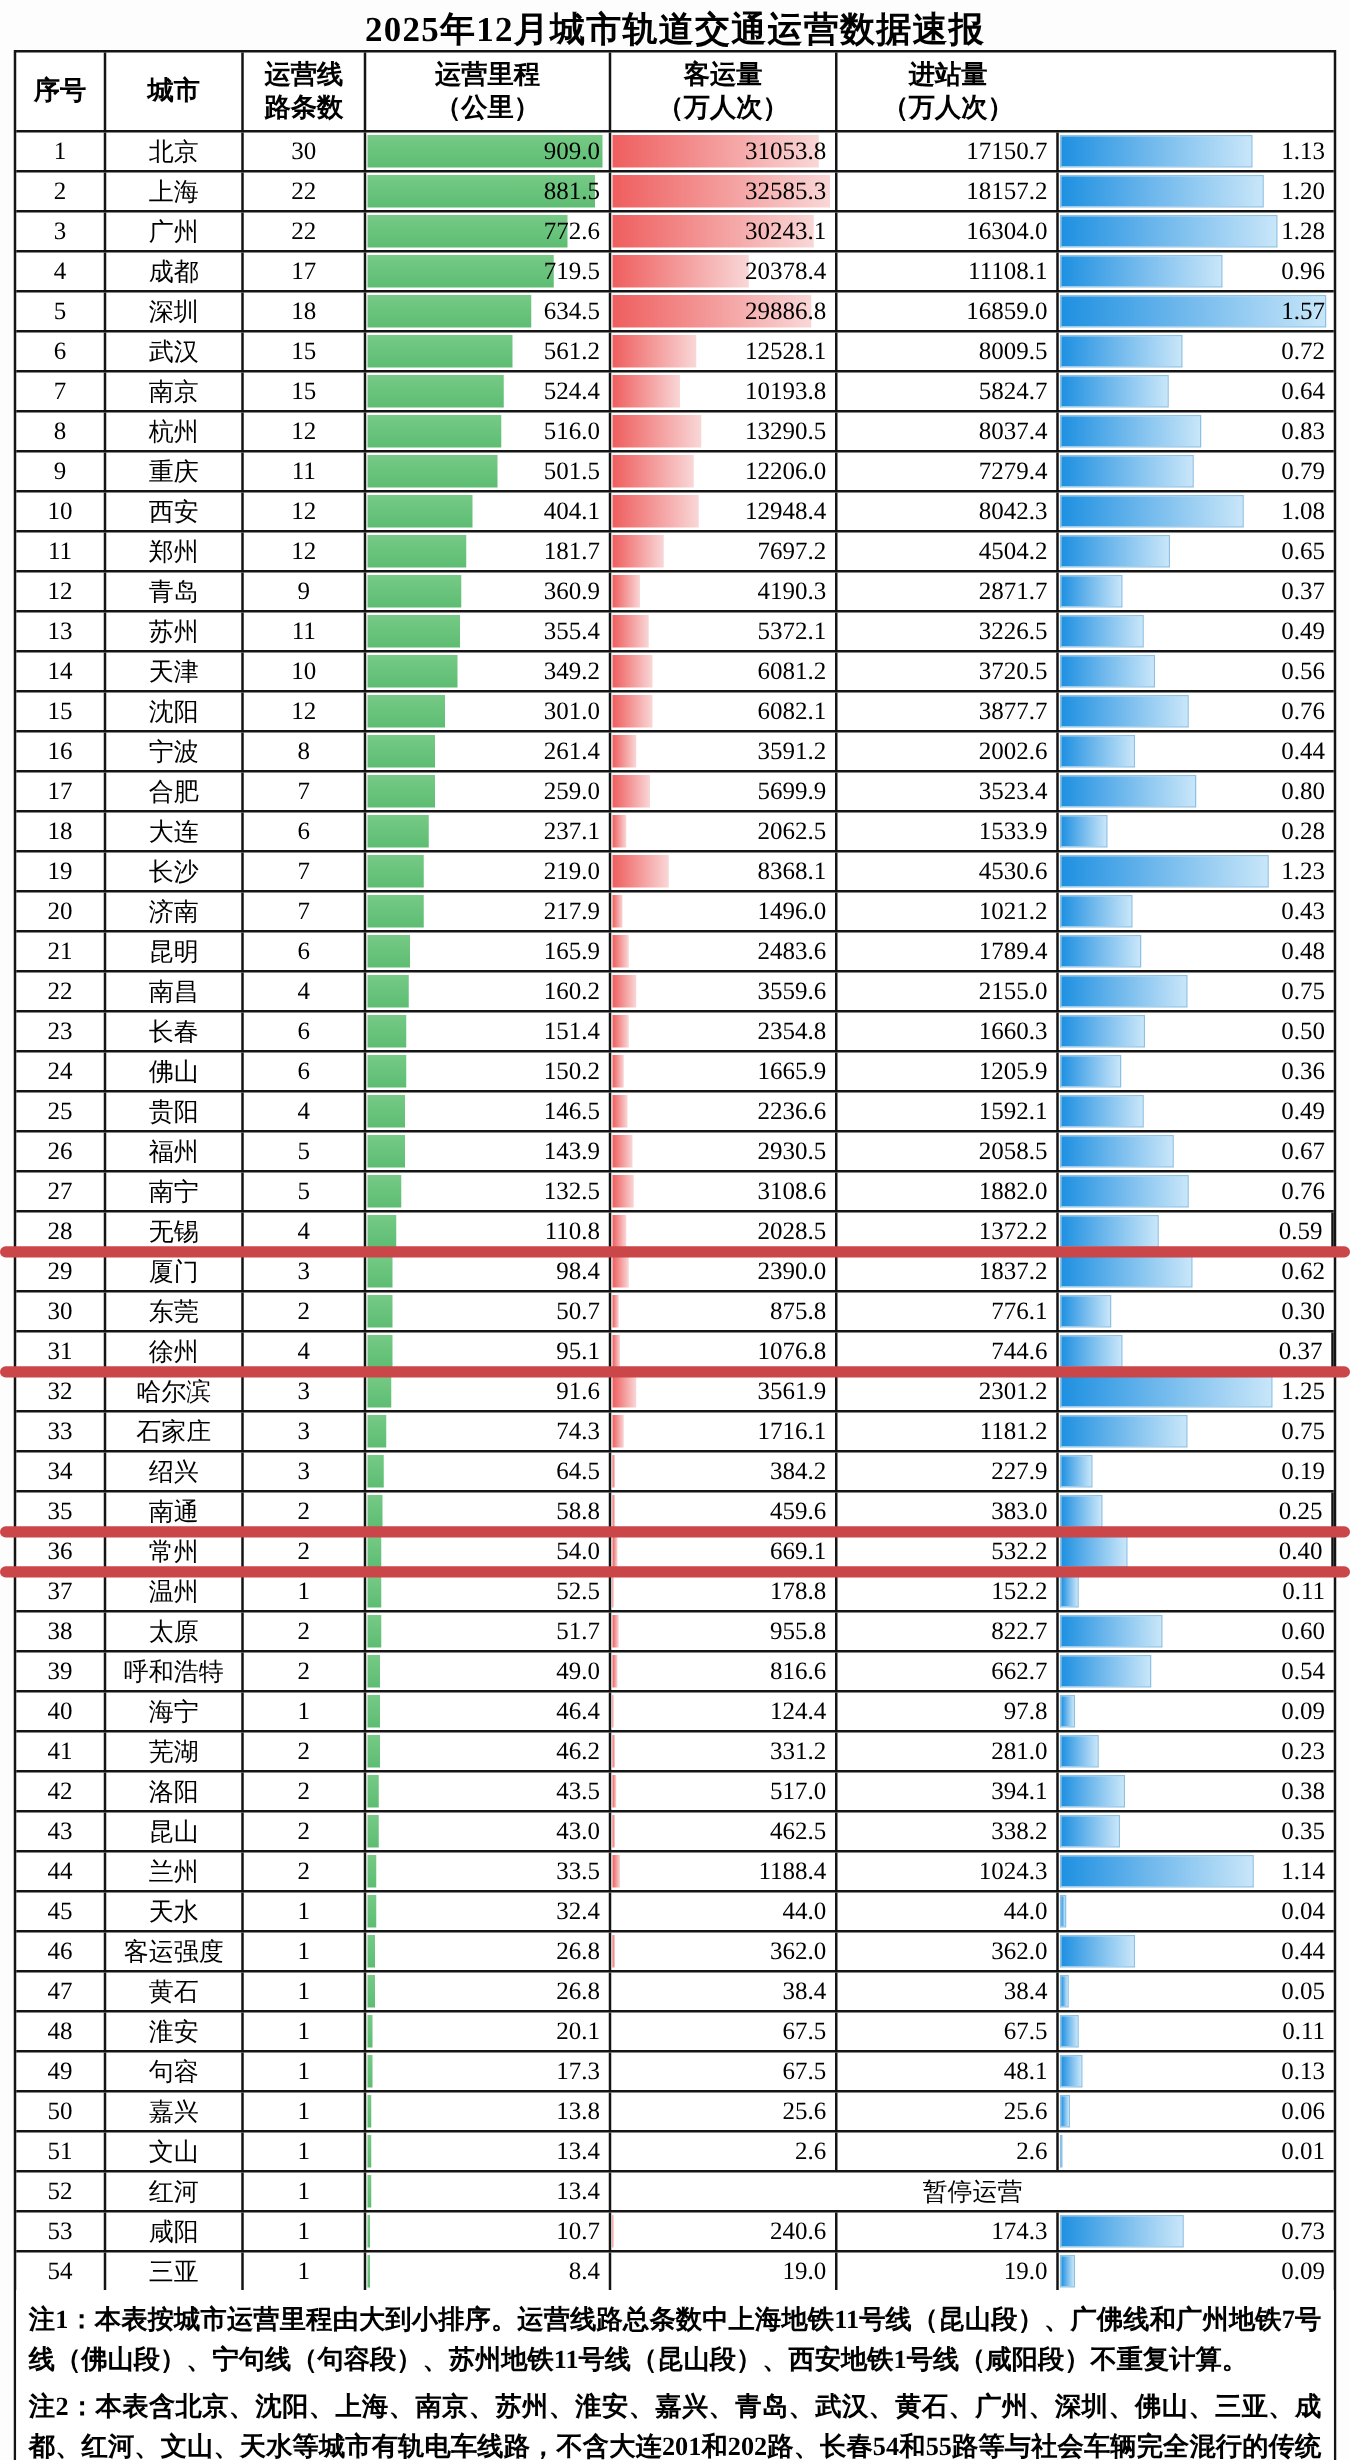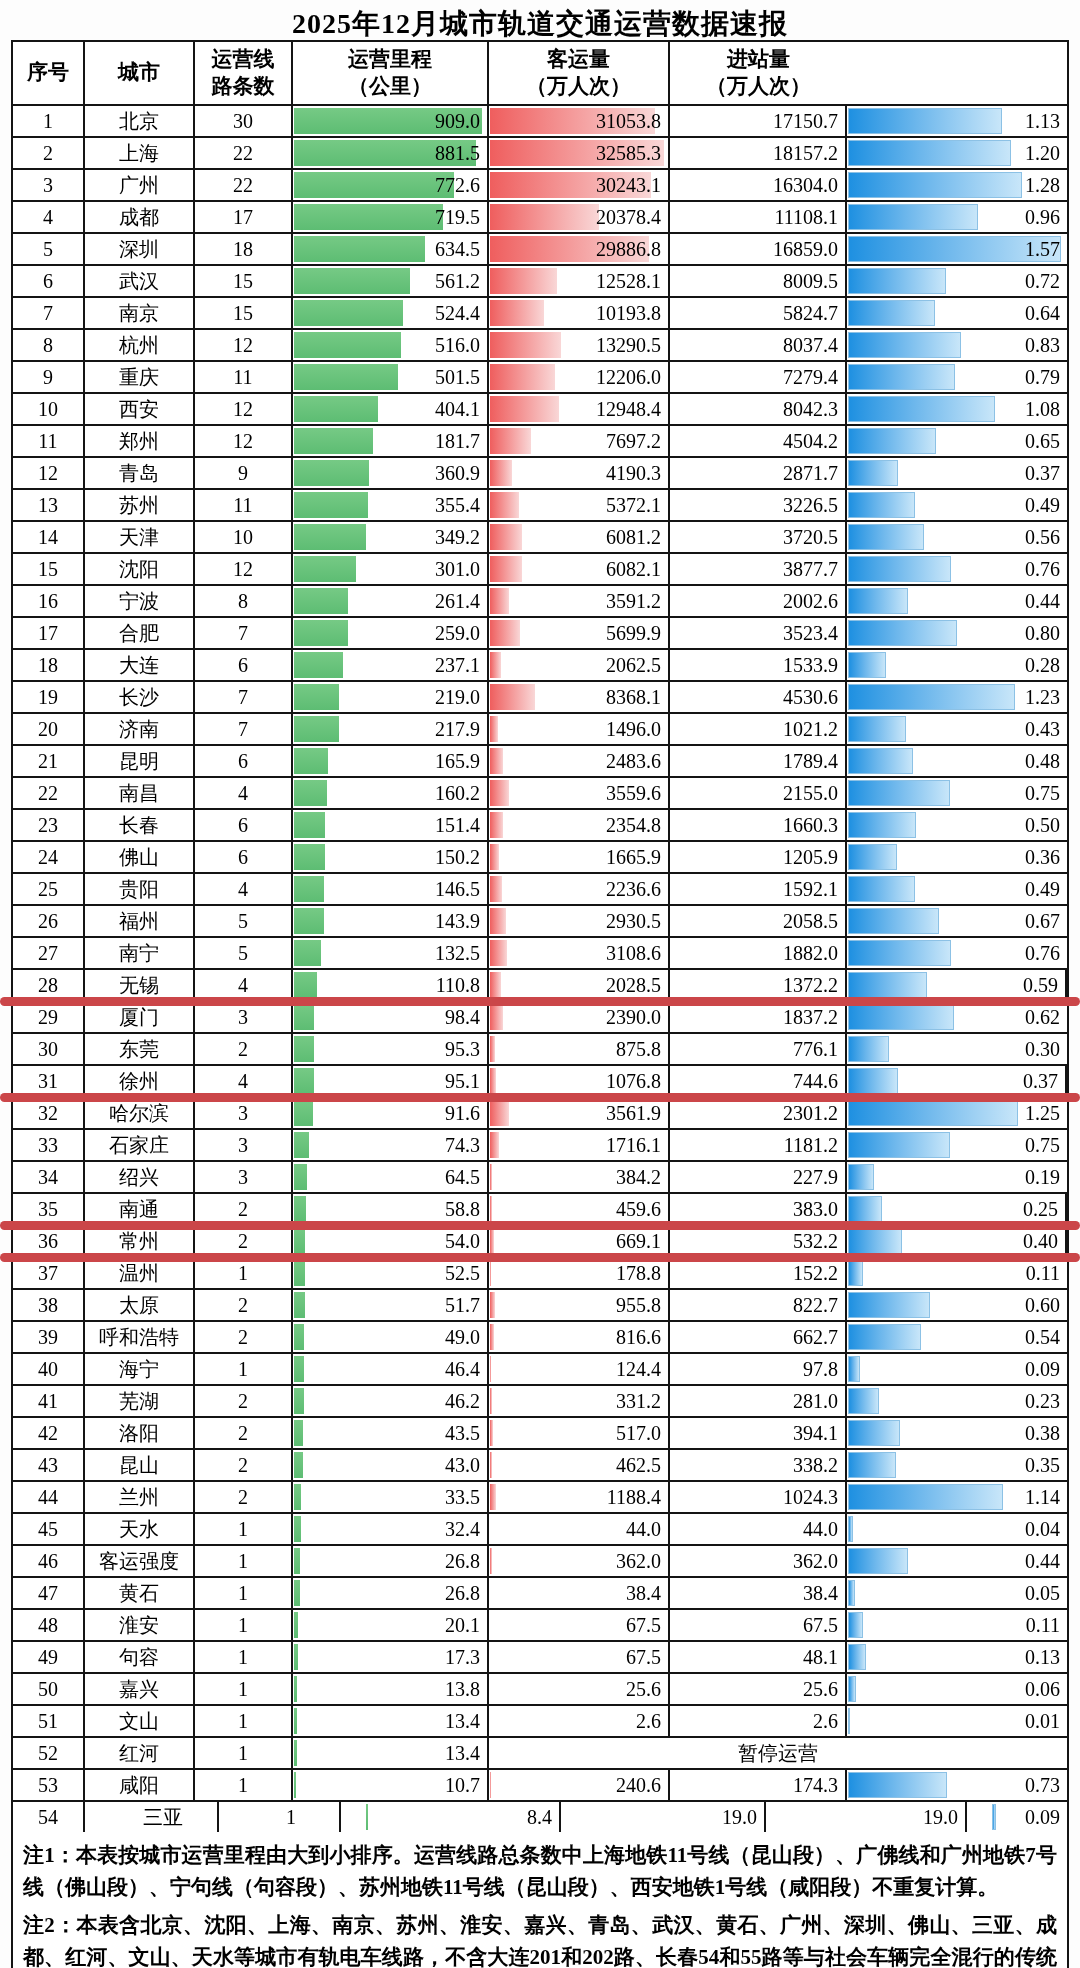--- a/index.html
+++ b/index.html
@@ -7,21 +7,21 @@
        font-family:"Liberation Serif","DejaVu Serif",serif;color:#000;}
   .page-title{width:100%;text-align:center;font-size:28px;font-weight:700;
        padding-top:5px;height:35px;letter-spacing:1px;}
   .table-wrap{margin:0 11px;border:2px solid #141414;position:relative;background:#fff;}
   .grid-row{display:grid;grid-template-columns:72px 110px 98px 196px 181px 177px 1fr;}
   .header-row{height:62px;border-bottom:2px solid #141414;}
   .hcell{border-right:2px solid #141414;display:flex;align-items:center;justify-content:center;
        font-weight:700;font-size:21px;text-align:center;white-space:pre-line;line-height:1.3;}
   .hcell:last-child{border-right:none;}
   .t-row{height:30px;border-bottom:2px solid #141414;position:relative;}
-  .t-row:last-child{border-bottom:none;gap:24px;}
+  .t-row:last-child{border-bottom:none;}
   .cell{border-right:2px solid #141414;position:relative;display:flex;align-items:center;
        font-size:20px;overflow:visible;box-sizing:border-box;}
   .cell:last-child{border-right:none;}
   .cell.center{justify-content:center;}
   .cell.num{justify-content:flex-end;padding-right:7px;}
   .cell .val{position:relative;z-index:2;}
   .bar{position:absolute;left:1px;top:2px;bottom:2px;z-index:1;}
   .bar-green{background:linear-gradient(to bottom,#76ca85,#5dbd73);}
   .bar-red{background:linear-gradient(to right,#ef5e5e,#f9d7d7);}
   .bar-blue{background:linear-gradient(to right,#1e90e1 0%,#6db7ec 45%,#c8e6f9 100%);
@@ -813,21 +813,21 @@
           <span class="val">30</span>
         </div>
         <div class="cell center">
           <span class="val">东莞</span>
         </div>
         <div class="cell center">
           <span class="val">2</span>
         </div>
         <div class="cell num">
           <div class="bar bar-green" style="width: 10.17%;"></div>
-          <span class="val">95.3</span>
+          <span class="val">50.7</span>
         </div>
         <div class="cell num">
           <div class="bar bar-red" style="width: 2.61%;"></div>
           <span class="val">875.8</span>
         </div>
         <div class="cell num">
           <span class="val">776.1</span>
         </div>
         <div class="cell num">
           <div class="bar bar-blue" style="width: 18.54%;"></div>

